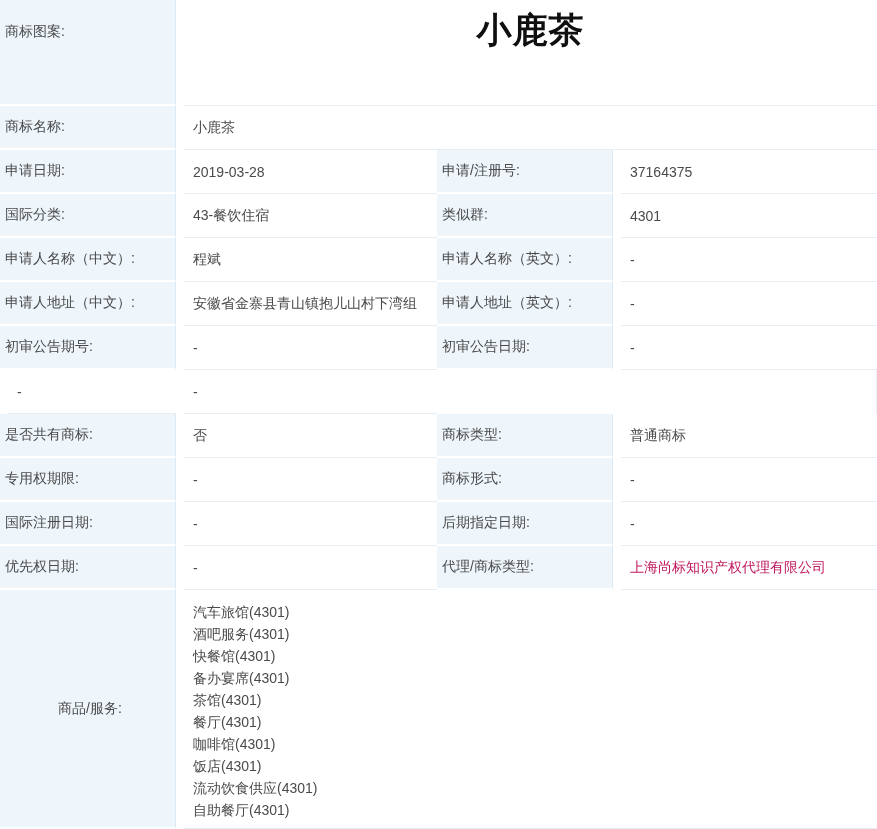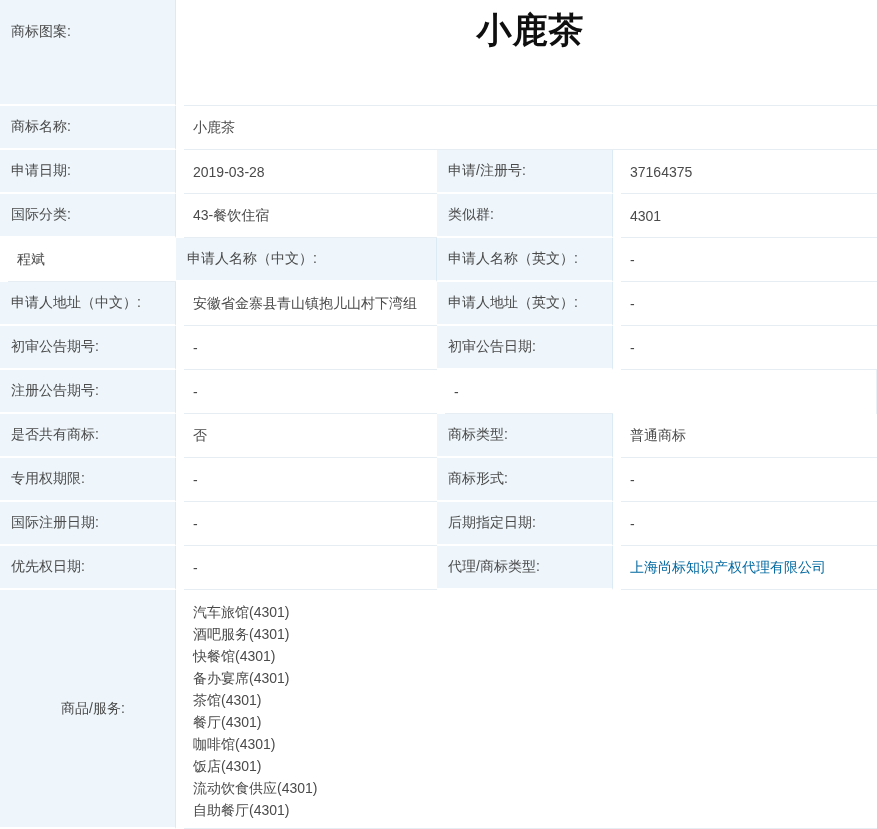--- a/index.html
+++ b/index.html
@@ -23,21 +23,21 @@
   .cell {
     overflow: hidden;
     white-space: nowrap;
   }
   .label {
     background: #eef6fb;
     border-right: 1px solid #dbeaf4;
     border-bottom: 2px solid #ffffff;
     display: flex;
     align-items: center;
-    padding-left: 11px;
+    padding-left: 5px;
   }
   .value {
     background: #ffffff;
     border-bottom: 1px solid #e7eef3;
     display: flex;
     align-items: center;
     padding-left: 9px;
     margin-left: 8px;
   }
   .h44 { height: 44px; }
@@ -59,21 +59,21 @@
     letter-spacing: 1px;
   }
   .row-services { height: 239px; }
   .row-services .label { align-items: center; justify-content: center; }
   .row-services .value {
     align-items: flex-start;
     padding-top: 11px;
   }
   .svc-list { line-height: 22px; }
   a.agency {
-    color: #0369a1;
+    color: #be185d;
     text-decoration: none;
     cursor: pointer;
   }
 </style>
 </head>
 <body>
 
 <div class="table">
 
   <div class="row merged row-image">
@@ -118,27 +118,27 @@
       </div>
     <div class="cell label">
         <span>类似群:</span>
       </div>
     <div class="cell value">
         <span>4301</span>
       </div>
   </div>
 
   <div class="row h44">
+    <div class="cell label">
+        <span>申请人名称（中文）:</span>
+      </div>
     <div class="cell value">
         <span>程斌</span>
       </div>
     <div class="cell label">
-        <span>申请人名称（中文）:</span>
-      </div>
-    <div class="cell label">
         <span>申请人名称（英文）:</span>
       </div>
     <div class="cell value">
         <span>-</span>
       </div>
   </div>
 
   <div class="row h44">
     <div class="cell label">
         <span>申请人地址（中文）:</span>
@@ -163,23 +163,20 @@
       </div>
     <div class="cell label">
         <span>初审公告日期:</span>
       </div>
     <div class="cell value">
         <span>-</span>
       </div>
   </div>
 
   <div class="row h44">
-    <div class="cell label">
-        <span>注册公告期号:</span>
-      </div>
     <div class="cell value">
         <span>-</span>
       </div>
     <div class="cell value">
         <span>-</span>
       </div>
   </div>
 
   <div class="row h44">
     <div class="cell label">

